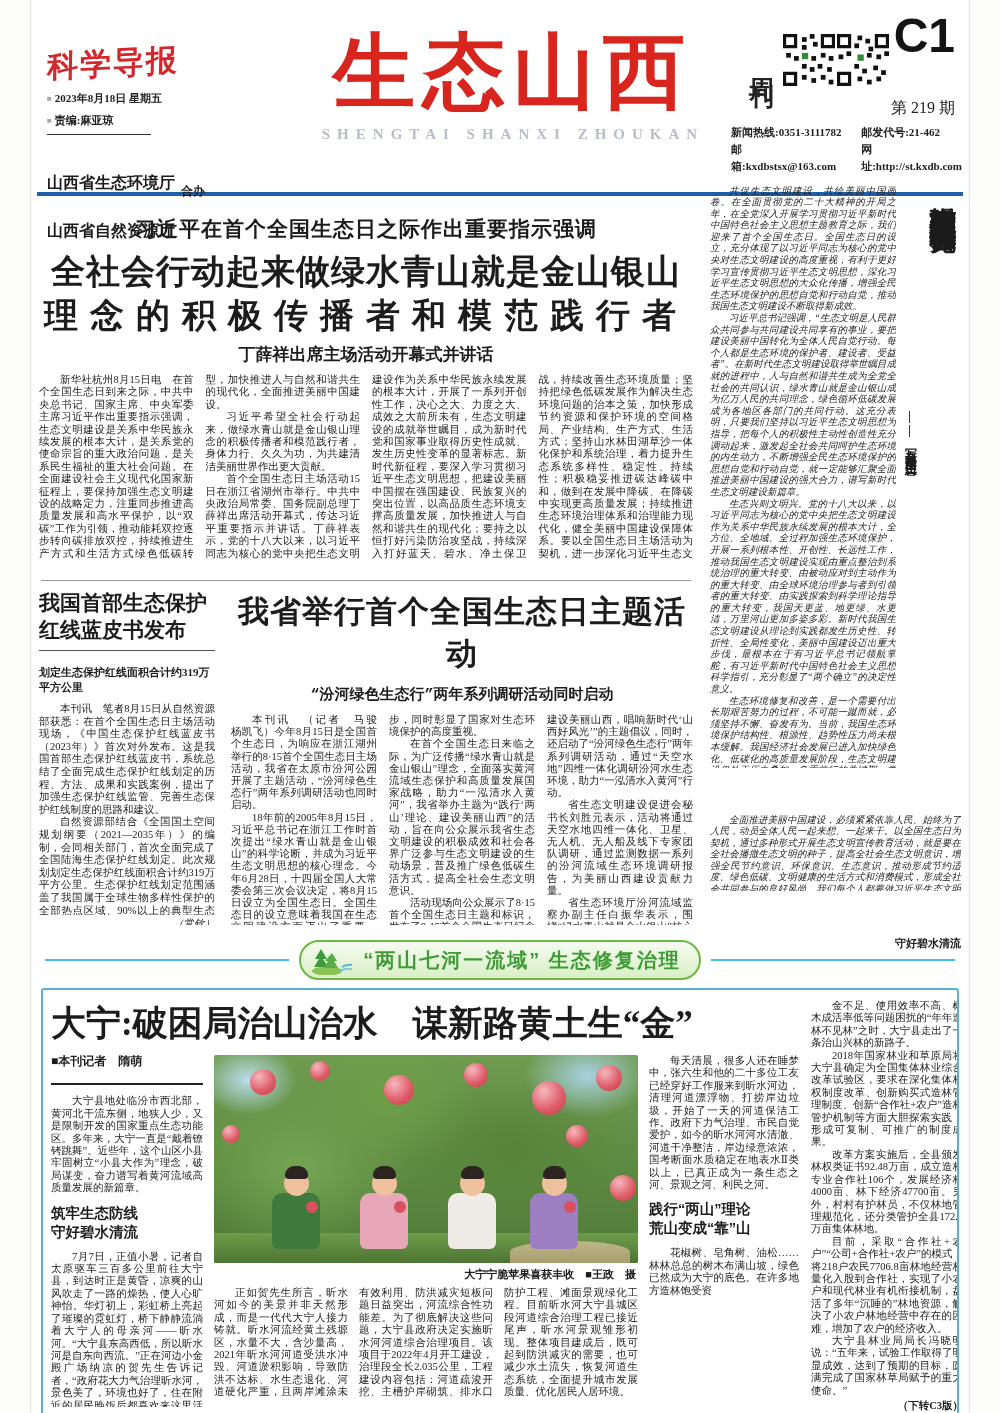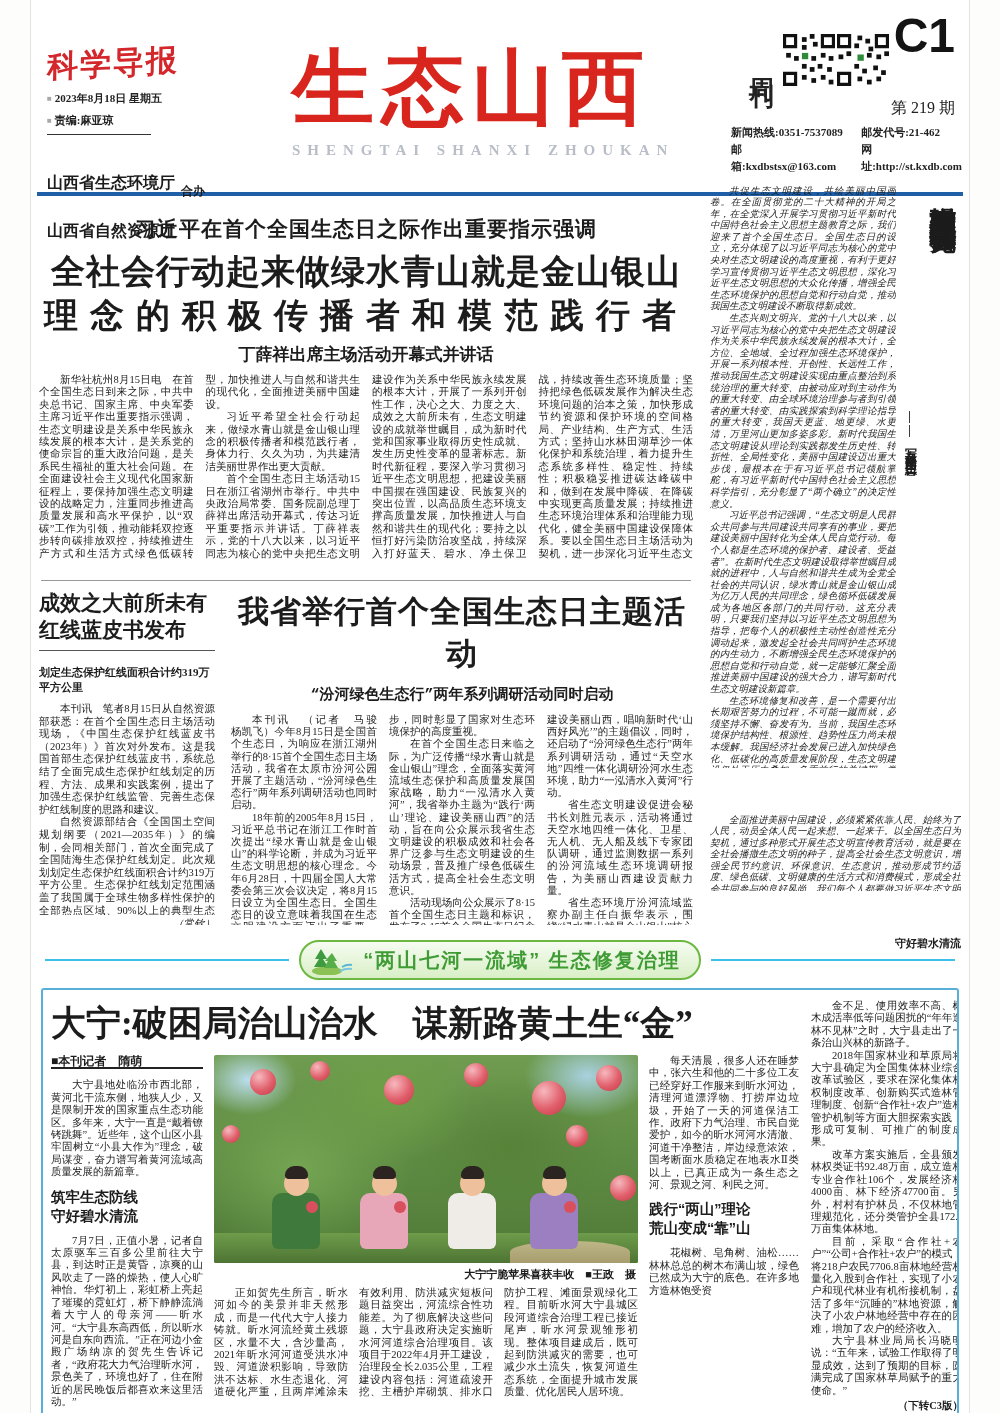--- a/index.html
+++ b/index.html
@@ -11,21 +11,21 @@
   .header{position:relative;height:192px;}
   .m-left{position:absolute;left:16px;top:42px;width:160px;}
   .logo{font-size:31px;font-weight:900;color:#d3272b;transform:rotate(-3deg) skewX(-4deg);
         letter-spacing:2px;font-family:"Liberation Serif",serif;}
   .mline{font-size:11px;font-weight:bold;margin-top:7px;color:#222;}
   .sq{color:#a9a9a9;font-size:8px;vertical-align:1px;margin-right:3px;}
   .m-rule{width:104px;border-bottom:1.5px solid #333;margin:6px 0 8px;}
   .orgs{display:flex;align-items:center;gap:6px;}
   .orgs .names div{font-size:16px;font-weight:bold;line-height:16px;margin-top:32px;}
   .orgs .suffix{font-size:12px;font-weight:bold;}
-  .m-center{position:absolute;left:261px;top:26px;width:420px;margin-top:16px;}
+  .m-center{position:absolute;left:272px;top:26px;width:420px;text-align:center;}
   .big-title{font-size:82px;line-height:92px;font-weight:900;color:#d8251d;letter-spacing:8px;
              font-family:"Liberation Sans","DejaVu Sans",sans-serif;}
   .pinyin{margin-top:8px;font-size:15px;color:#b9bdc7;letter-spacing:7px;font-weight:bold;}
   .m-weekly{position:absolute;left:714px;top:58px;writing-mode:vertical-rl;font-size:25px;
             font-weight:bold;letter-spacing:6px;color:#222;}
   .qr{position:absolute;top:34px;width:52px;height:52px;}
   .qr1{left:752px;} .qr2{left:806px;}
   .m-c1{position:absolute;right:14px;top:8px;font-size:48px;font-weight:900;color:#141414;
         font-family:"Liberation Sans","DejaVu Sans",sans-serif;}
   .m-issue{position:absolute;right:14px;top:98px;font-size:16px;color:#222;}
@@ -86,21 +86,21 @@
               font-family:"Liberation Sans","DejaVu Sans",sans-serif;}
   
   .bottom-box{margin:0 10px;border:2px solid #57b0d8;border-radius:3px;height:424px;
               display:flex;padding:8px 8px 6px;gap:12px;overflow:hidden;}
   .bottom-left{flex:1;}
   .daning-title{margin:2px 0 8px;font-size:35px;font-weight:900;letter-spacing:0px;
                 font-family:"Liberation Serif","DejaVu Serif",serif;}
   .bottom-cols{display:flex;gap:11px;height:352px;overflow:hidden;}
   .b-col1{width:152px;flex:none;font-size:10.5px;line-height:12.4px;overflow:hidden;}
   .byline-block{font-size:12px;font-weight:bold;border-bottom:2px solid #222;
-                padding-bottom:0;margin-bottom:10px;
+                padding-bottom:16px;margin-bottom:10px;
                 font-family:"Liberation Sans","DejaVu Sans",sans-serif;}
   .subhead{font-size:14.5px;font-weight:900;line-height:19px;margin:9px 0;
            font-family:"Liberation Sans","DejaVu Sans",sans-serif;}
   .b-mid{width:424px;flex:none;}
   .caption{text-align:right;font-size:11px;font-weight:bold;margin:4px 2px 5px;}
   .below-cols{column-count:3;column-gap:11px;height:112px;overflow:hidden;
               font-size:10.5px;line-height:12.4px;}
   .b-col5{width:150px;flex:none;font-size:10.5px;line-height:12.4px;overflow:hidden;}
   .b-col6{width:152px;flex:none;font-size:10.5px;line-height:12.4px;overflow:hidden;padding-top:2px;}
   .continued{text-align:right;font-weight:bold;font-size:10.5px;margin-top:3px;}
@@ -201,21 +201,21 @@
           <rect x="28" y="23" width="3" height="3"></rect>
         <rect x="13" y="27" width="3" height="3"></rect>
           <rect x="19" y="29" width="3" height="3"></rect>
         <rect x="25" y="27" width="3" height="3"></rect>
       </g>
     </svg>
     <div class="m-c1">C1</div>
     <div class="m-issue">第 219 期</div>
     <div class="m-contact">
       <div>
-        <div>新闻热线:0351-7537089</div>
+        <div>新闻热线:0351-3111782</div>
         <div>邮箱:kxdbstsx@163.com</div>
       </div>
       <div>
         <div>邮发代号:21-462</div>
         <div>网址:http://st.kxdb.com</div>
       </div>
     </div>
   </div>
   <div class="blue-rule"></div>
 
@@ -230,21 +230,21 @@
         <div class="lead-body">
             <p class="para">新华社杭州8月15日电　在首个全国生态日到来之际，中共中央总书记、国家主席、中央军委主席习近平作出重要指示强调，生态文明建设是关系中华民族永续发展的根本大计，是关系党的使命宗旨的重大政治问题，是关系民生福祉的重大社会问题。在全面建设社会主义现代化国家新征程上，要保持加强生态文明建设的战略定力，注重同步推进高质量发展和高水平保护，以“双碳”工作为引领，推动能耗双控逐步转向碳排放双控，持续推进生产方式和生活方式绿色低碳转型，加快推进人与自然和谐共生的现代化，全面推进美丽中国建设。</p>
             <p class="para">习近平希望全社会行动起来，做绿水青山就是金山银山理念的积极传播者和模范践行者，身体力行、久久为功，为共建清洁美丽世界作出更大贡献。</p>
             <p class="para">首个全国生态日主场活动15日在浙江省湖州市举行。中共中央政治局常委、国务院副总理丁薛祥出席活动开幕式，传达习近平重要指示并讲话。丁薛祥表示，党的十八大以来，以习近平同志为核心的党中央把生态文明建设作为关系中华民族永续发展的根本大计，开展了一系列开创性工作，决心之大、力度之大、成效之大前所未有，生态文明建设的成就举世瞩目，成为新时代党和国家事业取得历史性成就、发生历史性变革的显著标志。新时代新征程，要深入学习贯彻习近平生态文明思想，把建设美丽中国摆在强国建设、民族复兴的突出位置，以高品质生态环境支撑高质量发展，加快推进人与自然和谐共生的现代化；要持之以恒打好污染防治攻坚战，持续深入打好蓝天、碧水、净土保卫战，持续改善生态环境质量；坚持把绿色低碳发展作为解决生态环境问题的治本之策，加快形成节约资源和保护环境的空间格局、产业结构、生产方式、生活方式；坚持山水林田湖草沙一体化保护和系统治理，着力提升生态系统多样性、稳定性、持续性；积极稳妥推进碳达峰碳中和，做到在发展中降碳、在降碳中实现更高质量发展；持续推进生态环境治理体系和治理能力现代化，健全美丽中国建设保障体系。要以全国生态日主场活动为契机，进一步深化习近平生态文明思想的大众化传播，提高全社会生态文明意识，增强全民生态环境保护的思想自觉和行动自觉，推动形成人人、事事、时时、处处崇尚生态文明的良好社会氛围。</p>
           </div>
       </div>
       <div class="h-rule"></div>
 
       <div class="mid-row">
         <div class="bluebook">
-          <div class="bb-title">成效之大前所未有</div>
+          <div class="bb-title">我国首部生态保护</div>
           <div class="bb-title">红线蓝皮书发布</div>
           <div class="bb-sub">划定生态保护红线面积合计约319万平方公里</div>
           <div class="bb-body">
               <p class="para">本刊讯　笔者8月15日从自然资源部获悉：在首个全国生态日主场活动现场，《中国生态保护红线蓝皮书（2023年）》首次对外发布。这是我国首部生态保护红线蓝皮书，系统总结了全面完成生态保护红线划定的历程、方法、成果和实践案例，提出了加强生态保护红线监管、完善生态保护红线制度的思路和建议。</p>
               <p class="para">自然资源部结合《全国国土空间规划纲要（2021—2035年）》的编制，会同相关部门，首次全面完成了全国陆海生态保护红线划定。此次规划划定生态保护红线面积合计约319万平方公里。生态保护红线划定范围涵盖了我国属于全球生物多样性保护的全部热点区域、90%以上的典型生态系统类型。</p>
             </div>
           <div class="signoff">（常钦）</div>
         </div>
         <div class="province">
           <div class="pv-title">我省举行首个全国生态日主题活动</div>
@@ -259,22 +259,22 @@
             </div>
         </div>
       </div>
     </div>
     <div class="v-rule"></div>
 
     <div class="commentary">
       <div class="comm-top">
         <div class="comm-body">
             <p class="para">共促生态文明建设，共绘美丽中国画卷。在全面贯彻党的二十大精神的开局之年，在全党深入开展学习贯彻习近平新时代中国特色社会主义思想主题教育之际，我们迎来了首个全国生态日。全国生态日的设立，充分体现了以习近平同志为核心的党中央对生态文明建设的高度重视，有利于更好学习宣传贯彻习近平生态文明思想，深化习近平生态文明思想的大众化传播，增强全民生态环境保护的思想自觉和行动自觉，推动我国生态文明建设不断取得新成效。</p>
+            <p class="para">习近平总书记强调，“生态文明是人民群众共同参与共同建设共同享有的事业，要把建设美丽中国转化为全体人民自觉行动。每个人都是生态环境的保护者、建设者、受益者”。在新时代生态文明建设取得举世瞩目成就的进程中，人与自然和谐共生成为全党全社会的共同认识，绿水青山就是金山银山成为亿万人民的共同理念，绿色循环低碳发展成为各地区各部门的共同行动。这充分表明，只要我们坚持以习近平生态文明思想为指导，把每个人的积极性主动性创造性充分调动起来，激发起全社会共同呵护生态环境的内生动力，不断增强全民生态环境保护的思想自觉和行动自觉，就一定能够汇聚全面推进美丽中国建设的强大合力，谱写新时代生态文明建设新篇章。</p>
             <p class="para">生态兴则文明兴。党的十八大以来，以习近平同志为核心的党中央把生态文明建设作为关系中华民族永续发展的根本大计，全方位、全地域、全过程加强生态环境保护，开展一系列根本性、开创性、长远性工作，推动我国生态文明建设实现由重点整治到系统治理的重大转变、由被动应对到主动作为的重大转变、由全球环境治理参与者到引领者的重大转变、由实践探索到科学理论指导的重大转变，我国天更蓝、地更绿、水更清，万里河山更加多姿多彩。新时代我国生态文明建设从理论到实践都发生历史性、转折性、全局性变化，美丽中国建设迈出重大步伐，最根本在于有习近平总书记领航掌舵，有习近平新时代中国特色社会主义思想科学指引，充分彰显了“两个确立”的决定性意义。</p>
-            <p class="para">习近平总书记强调，“生态文明是人民群众共同参与共同建设共同享有的事业，要把建设美丽中国转化为全体人民自觉行动。每个人都是生态环境的保护者、建设者、受益者”。在新时代生态文明建设取得举世瞩目成就的进程中，人与自然和谐共生成为全党全社会的共同认识，绿水青山就是金山银山成为亿万人民的共同理念，绿色循环低碳发展成为各地区各部门的共同行动。这充分表明，只要我们坚持以习近平生态文明思想为指导，把每个人的积极性主动性创造性充分调动起来，激发起全社会共同呵护生态环境的内生动力，不断增强全民生态环境保护的思想自觉和行动自觉，就一定能够汇聚全面推进美丽中国建设的强大合力，谱写新时代生态文明建设新篇章。</p>
             <p class="para">生态环境修复和改善，是一个需要付出长期艰苦努力的过程，不可能一蹴而就，必须坚持不懈、奋发有为。当前，我国生态环境保护结构性、根源性、趋势性压力尚未根本缓解。我国经济社会发展已进入加快绿色化、低碳化的高质量发展阶段，生态文明建设仍处于压力叠加、负重前行的关键期。党的二十大提出了到2035年“广泛形成绿色生产生活方式，碳排放达峰后稳中有降，生态环境根本好转，美丽中国目标基本实现”的目标任务。在全国生态环境保护大会上，习近平总书记系统部署了全面推进美丽中国建设的战略任务和重大举措。我们要深入贯彻习近平生态文明思想，全面落实党的二十大部署，把建设美丽中国摆在强国建设、民族复兴的突出位置，坚持节约优先、保护优先、自然恢复为主的方针，坚定不移走生产发展、生活富裕、生态良好的文明发展道路，以高品质生态环境支撑高质量发展，加快推进人与自然和谐共生的现代化。</p>
           </div>
         <div class="comm-sub vert">——写在首个全国生态日</div>
         <div class="comm-title vert">增强全民生态环境保护的思想自觉和行动自觉</div>
       </div>
       <div class="comm-tail">
         <p class="para">全面推进美丽中国建设，必须紧紧依靠人民、始终为了人民，动员全体人民一起来想、一起来干。以全国生态日为契机，通过多种形式开展生态文明宣传教育活动，就是要在全社会播撒生态文明的种子，提高全社会生态文明意识，增强全民节约意识、环保意识、生态意识，推动形成节约适度、绿色低碳、文明健康的生活方式和消费模式，形成全社会共同参与的良好风尚。我们每个人都要做习近平生态文明思想的积极传播者和模范践行者，做生态文明建设的实践者、推动者，身体力行，实干为要、久久为功，以实际行动为生态环境保护作出贡献，为子孙后代留下天蓝、地绿、水清的美丽家园。</p>
       </div>
       <div class="comm-byline">守好碧水清流</div>
     </div>

